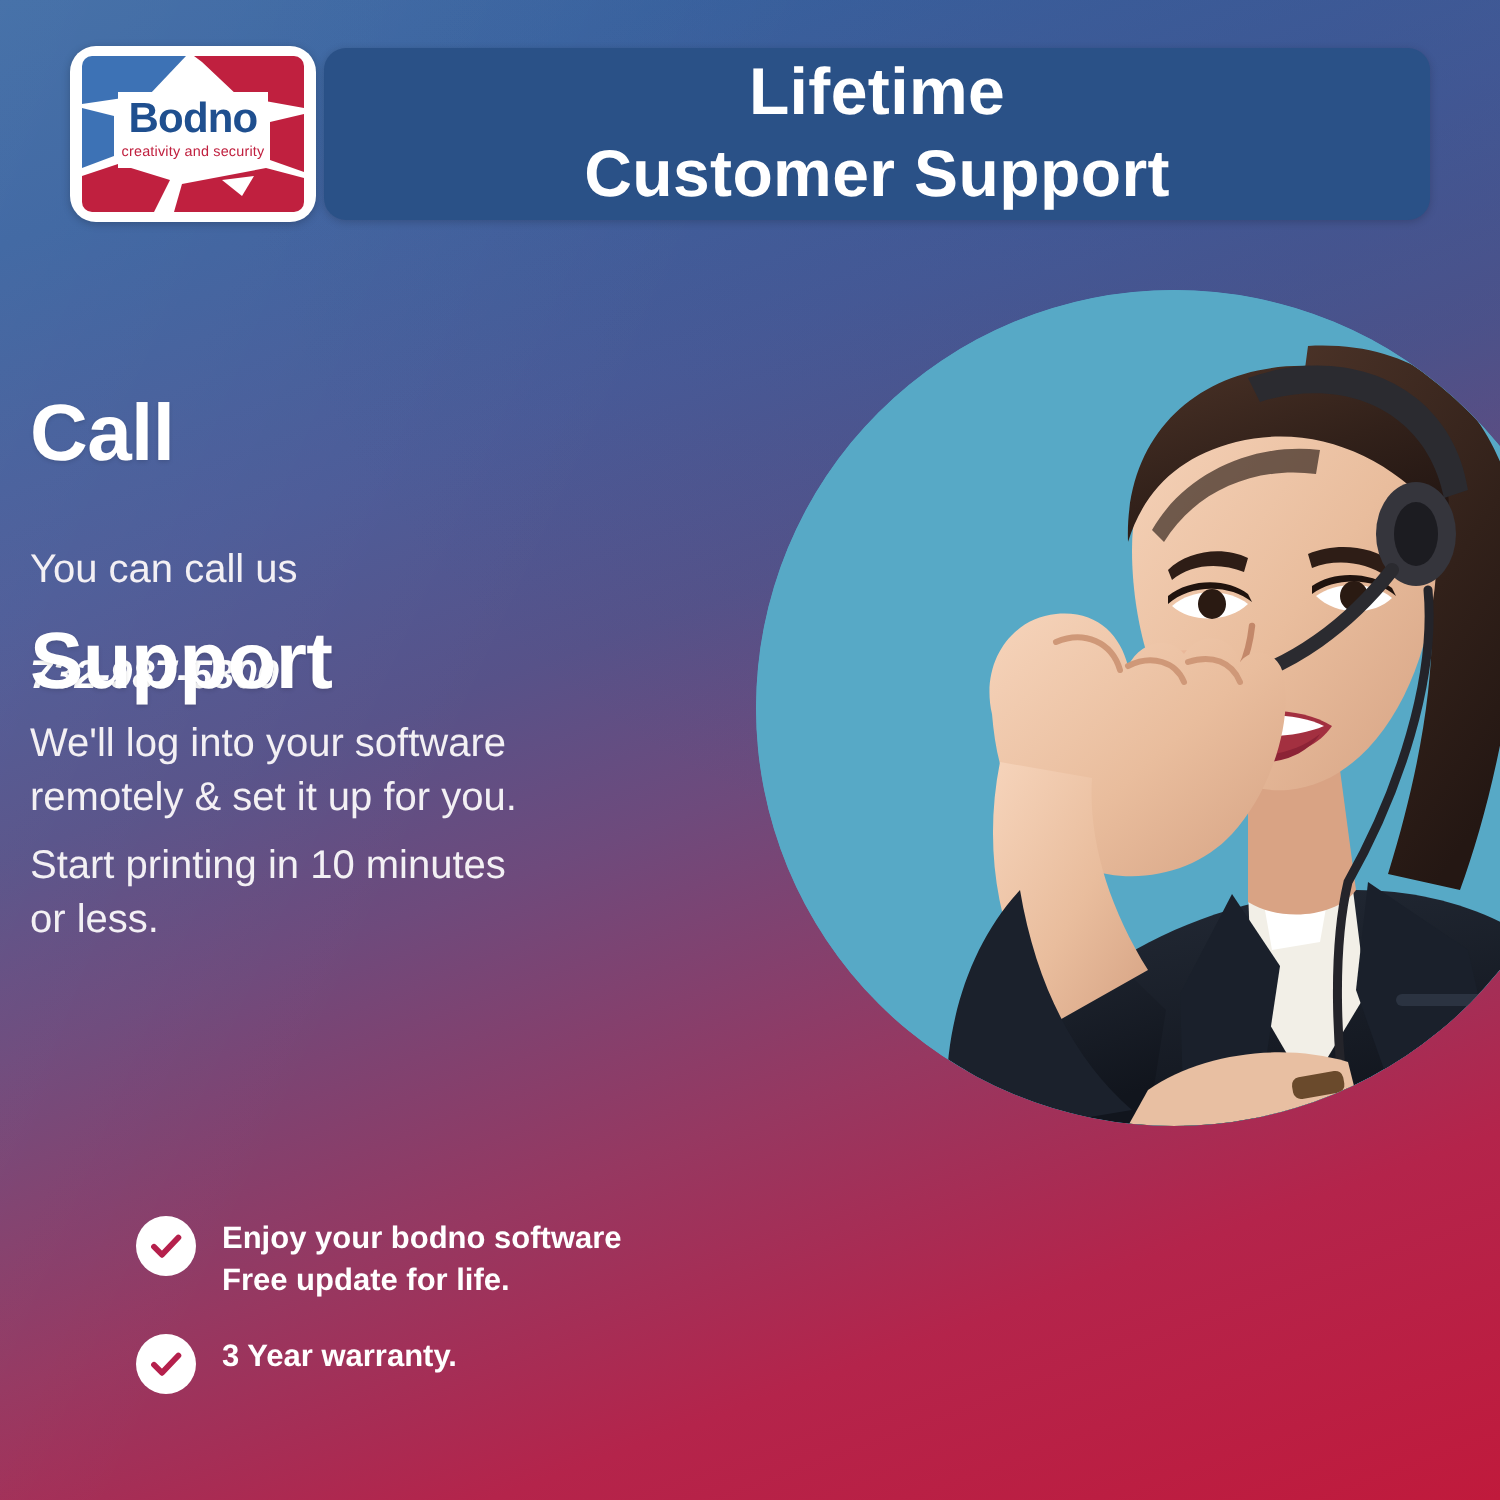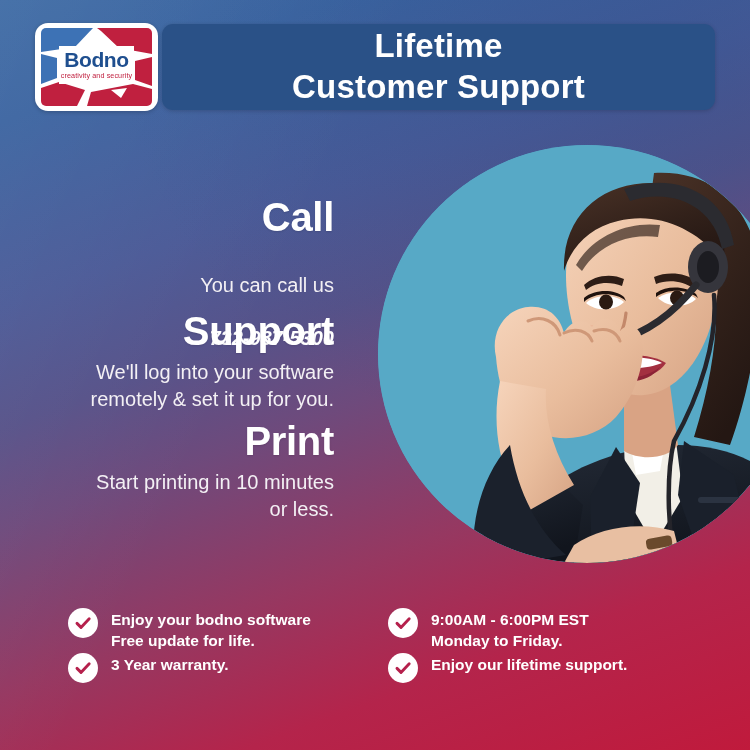--- a/index.html
+++ b/index.html
@@ -117,23 +117,22 @@
     height: 418px;
     border-radius: 50%;
     background: #57a9c6;
     overflow: hidden;
   }
   #agent-photo { position: absolute; inset: 0; }
 
   
   .copy-block {
     position: absolute;
-    right: 416px;
+    right: 405px;
     width: 330px;
-    text-align: right;
     color: #ffffff;
   }
   .copy-head {
     font-size: 40px;
     font-weight: bold;
     line-height: 1.05;
     letter-spacing: -0.3px;
     margin-bottom: 7px;
     text-shadow: 0 1px 2px rgba(0,0,0,0.12);
   }
@@ -151,21 +150,21 @@
 
   
   #checklist {
     position: absolute;
     left: 68px;
     top: 607px;
     width: 640px;
     display: flex;
     gap: 0px;
   }
-  .check-col { width: 320px; display: flex; flex-direction: column; }
+  .check-col { width: 320px; display: flex; flex-direction: column; gap: 14px; }
   .check-item { display: flex; align-items: flex-start; gap: 13px; }
   .check-icon {
     flex: 0 0 auto;
     width: 30px; height: 30px;
     border-radius: 50%;
     background: #ffffff;
     display: flex; align-items: center; justify-content: center;
     margin-top: 1px;
   }
   .check-icon svg { display: block; }
@@ -313,21 +312,20 @@
     </div>
   </div>
 
   <div class="copy-block" id="block-support">
     <div class="copy-head">Support</div>
     <div class="copy-body">We'll log into your software
 remotely &amp; set it up for you.</div>
   </div>
 
   <div class="copy-block" id="block-print">
-    <div class="copy-head">Print</div>
     <div class="copy-body">Start printing in 10 minutes
 or less.</div>
   </div>
 
   <div id="checklist">
 
     <div class="check-col">
       <div class="check-item">
         <span class="check-icon">
           <svg width="18" height="18" viewBox="0 0 18 18">
@@ -340,35 +338,16 @@
       <div class="check-item">
         <span class="check-icon">
           <svg width="18" height="18" viewBox="0 0 18 18">
               <path d="M3 9.4 L7 13.4 L15.2 4.8" fill="none" stroke="#b5204c" stroke-width="2.9" stroke-linecap="round" stroke-linejoin="round"></path>
             </svg>
         </span>
         <span class="check-text">3 Year warranty.</span>
       </div>
     </div>
 
-    <div class="check-col">
-      <div class="check-item">
-        <span class="check-icon">
-          <svg width="18" height="18" viewBox="0 0 18 18">
-              <path d="M3 9.4 L7 13.4 L15.2 4.8" fill="none" stroke="#b5204c" stroke-width="2.9" stroke-linecap="round" stroke-linejoin="round"></path>
-            </svg>
-        </span>
-        <span class="check-text">9:00AM - 6:00PM EST
-Monday to Friday.</span>
-      </div>
-      <div class="check-item">
-        <span class="check-icon">
-          <svg width="18" height="18" viewBox="0 0 18 18">
-              <path d="M3 9.4 L7 13.4 L15.2 4.8" fill="none" stroke="#b5204c" stroke-width="2.9" stroke-linecap="round" stroke-linejoin="round"></path>
-            </svg>
-        </span>
-        <span class="check-text">Enjoy our lifetime support.</span>
-      </div>
-    </div>
 
   </div>
 
 </div>
 
 </body></html>

